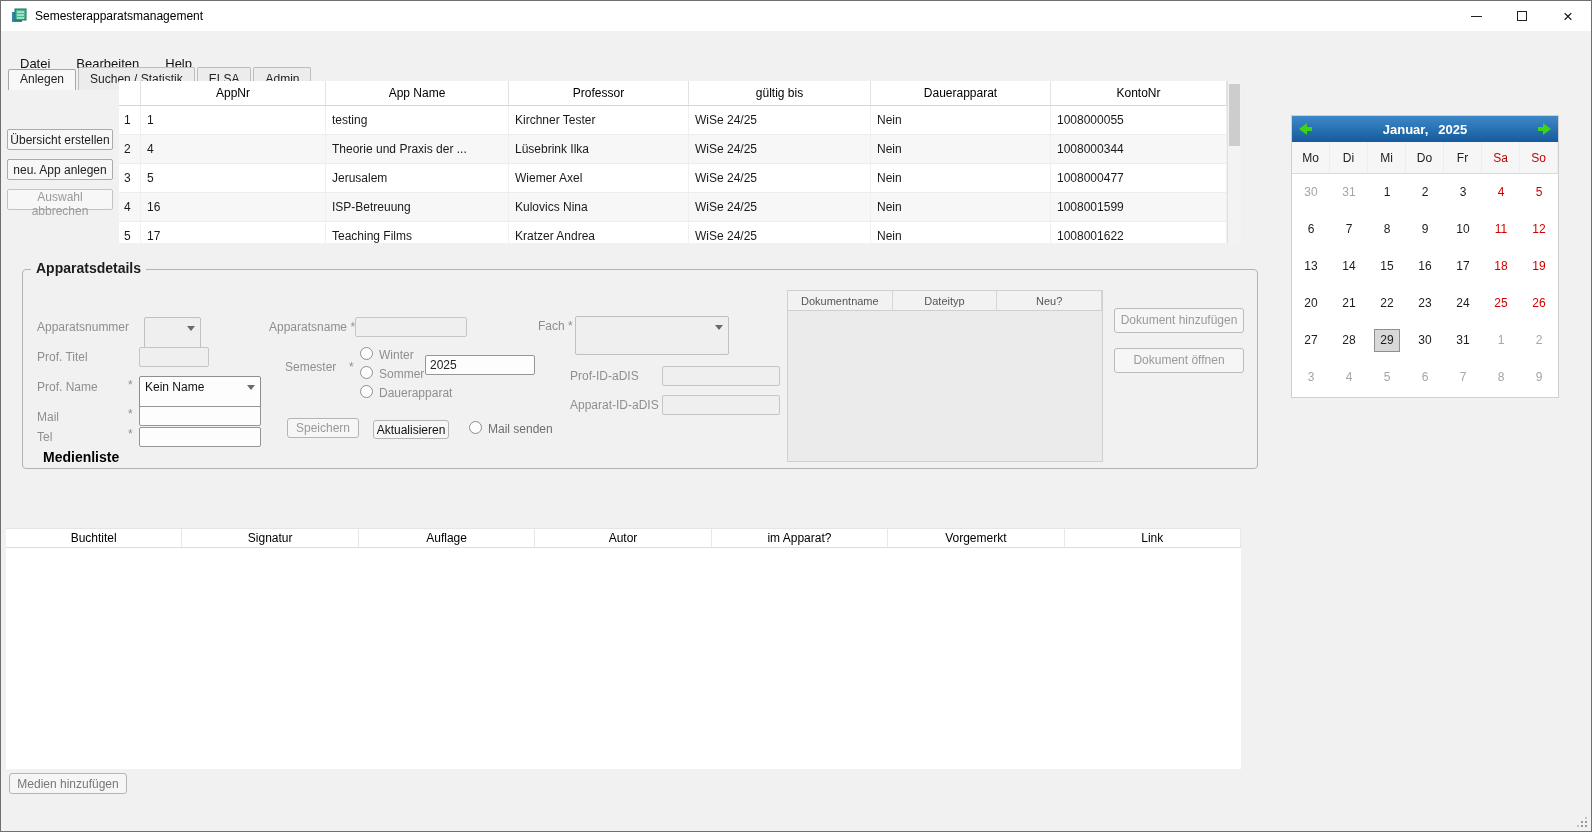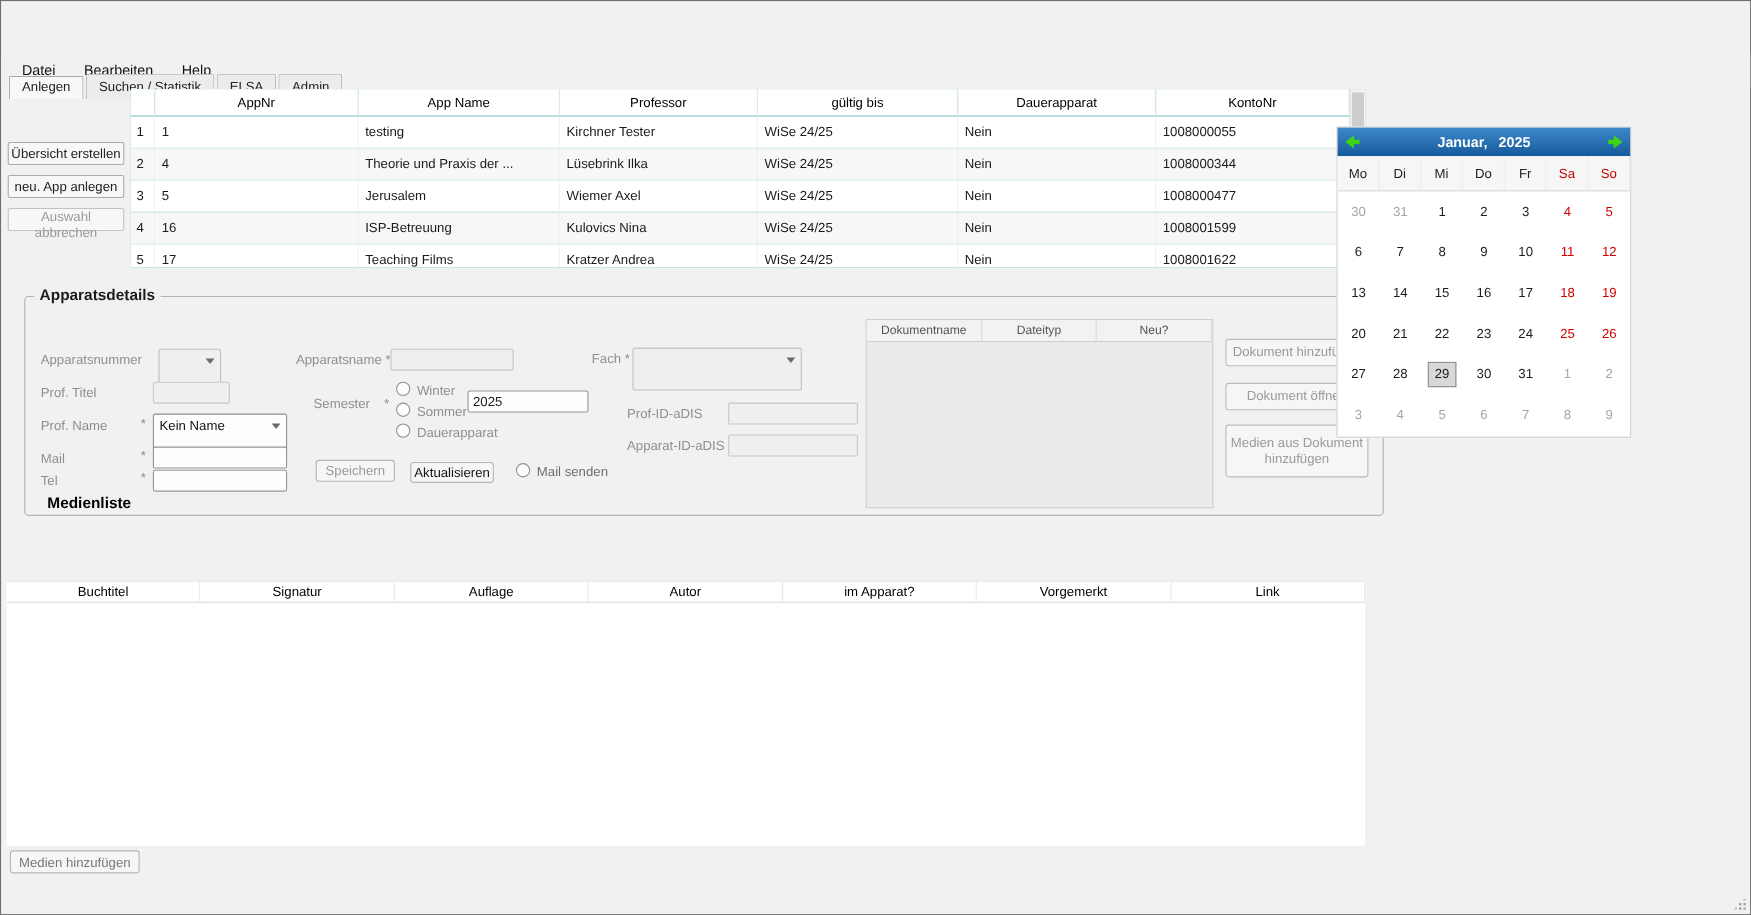--- a/index.html
+++ b/index.html
@@ -65,21 +65,21 @@
   .doc-btn { position: absolute; left: 1091px; width: 130px; height: 25px; background: #f6f6f6; border: 1px solid #bcbcbc; border-radius: 3px; color: #9a9a9a; font-family: inherit; font-size: 12px; display: flex; align-items: center; justify-content: center; text-align: center; line-height: 1.25; padding: 2px; }
 
   
   .medien-title { position: absolute; left: 10px; top: 448px; font-weight: 700; font-size: 14px; color: #000; margin-left: 32px; }
   .medien-table { position: absolute; left: 5px; top: 527px; width: 1235px; height: 241px; background: #fff; border-top: 1px solid #e5e5e5; }
   .m-head { display: grid; grid-template-columns: repeat(7, 1fr); height: 19px; border-bottom: 1px solid #dcdcdc; background: #fff; }
   .m-hcell { display: flex; align-items: center; justify-content: center; border-right: 1px solid #e8e8e8; font-size: 12px; color: #000; }
   .medien-add { position: absolute; left: 8px; top: 772px; width: 118px; height: 21px; background: #f6f6f6; border: 1px solid #b5b5b5; border-radius: 3px; font-family: inherit; font-size: 12px; color: #777; }
 
   
-  .calendar { position: absolute; left: 1214px; top: 114px; width: 268px; height: 283px; background: #fff; border: 1px solid #cfcfcf; }
+  .calendar { position: absolute; left: 1290px; top: 114px; width: 268px; height: 283px; background: #fff; border: 1px solid #cfcfcf; }
   .cal-header { height: 26px; background: linear-gradient(#3e88c8, #155a9c); display: flex; align-items: center; color: #fff; font-weight: 700; font-size: 13px; }
   .cal-nav { width: 28px; height: 26px; display: flex; align-items: center; justify-content: center; }
   .cal-title { flex: 1; display: flex; justify-content: center; gap: 10px; }
   .arrow-left, .arrow-right { display: inline-block; position: relative; width: 14px; height: 12px; }
   .arrow-left::before  { content: ""; position: absolute; left: 0; top: 0; border-top: 6px solid transparent; border-bottom: 6px solid transparent; border-right: 8px solid #3fd318; }
   .arrow-left::after   { content: ""; position: absolute; left: 7px; top: 4px; width: 6px; height: 4px; background: #3fd318; }
   .arrow-right::before { content: ""; position: absolute; right: 0; top: 0; border-top: 6px solid transparent; border-bottom: 6px solid transparent; border-left: 8px solid #3fd318; }
   .arrow-right::after  { content: ""; position: absolute; right: 7px; top: 4px; width: 6px; height: 4px; background: #3fd318; }
   .cal-weekdays { display: grid; grid-template-columns: repeat(7, 1fr); height: 32px; background: #f6f6f6; border-bottom: 1px solid #dadada; }
   .cal-wd { display: flex; align-items: center; justify-content: center; font-size: 12px; color: #222; border-right: 1px solid #ededed; }
@@ -93,20 +93,41 @@
 
   .resize-grip { position: absolute; right: 4px; bottom: 4px; width: 10px; height: 10px; }
   .resize-grip::before { content: ""; position: absolute; right: 0; bottom: 0; width: 2px; height: 2px; background: #9a9a9a;
     box-shadow: -4px 0 #9a9a9a, 0 -4px #9a9a9a, -8px 0 #c4c4c4, 0 -8px #c4c4c4, -4px -4px #9a9a9a; }
 </style>
 </head>
 <body>
 
 <div class="window">
 
+  <div class="titlebar">
+    <span class="app-icon">
+      <svg width="16" height="16" viewBox="0 0 16 16">
+        <rect x="1" y="4" width="10" height="10" fill="#2e86af"></rect>
+        <rect x="4" y="1" width="11" height="11" fill="#49b98e" stroke="#1c6e55" stroke-width="1"></rect>
+        <path d="M6 4 h7 M6 7 h7 M6 10 h7" stroke="#ffffff" stroke-width="1"></path>
+      </svg>
+    </span>
+    <span class="title-text">Semesterapparatsmanagement</span>
+    <div class="win-controls">
+      <div class="win-btn">
+          <span class="glyph-min"></span>
+        </div>
+      <div class="win-btn">
+          <span class="glyph-max"></span>
+        </div>
+      <div class="win-btn">
+          <span class="glyph-close">×</span>
+        </div>
+    </div>
+  </div>
 
   <div class="menubar">
     <span class="menu-item">Datei</span>
     <span class="menu-item">Bearbeiten</span>
     <span class="menu-item">Help</span>
   </div>
 
   <div class="tabbar">
     <div class="tab active">Anlegen</div>
     <div class="tab">Suchen / Statistik</div>
@@ -243,21 +264,20 @@
       <div class="doc-head">
         <div class="doc-hcell">Dokumentname</div>
         <div class="doc-hcell">Dateityp</div>
         <div class="doc-hcell">Neu?</div>
       </div>
       <div></div>
     </div>
 
     <button class="doc-btn" style="top:38px">Dokument hinzufügen</button>
     <button class="doc-btn" style="top:78px">Dokument öffnen</button>
-    <button class="doc-btn" style="top:116px;height:48px">Medien aus Dokument hinzufügen</button>
   </div>
 
   <div class="medien-title">Medienliste</div>
   <div class="medien-table">
     <div class="m-head">
       <div class="m-hcell">Buchtitel</div>
       <div class="m-hcell">Signatur</div>
       <div class="m-hcell">Auflage</div>
       <div class="m-hcell">Autor</div>
       <div class="m-hcell">im Apparat?</div>

